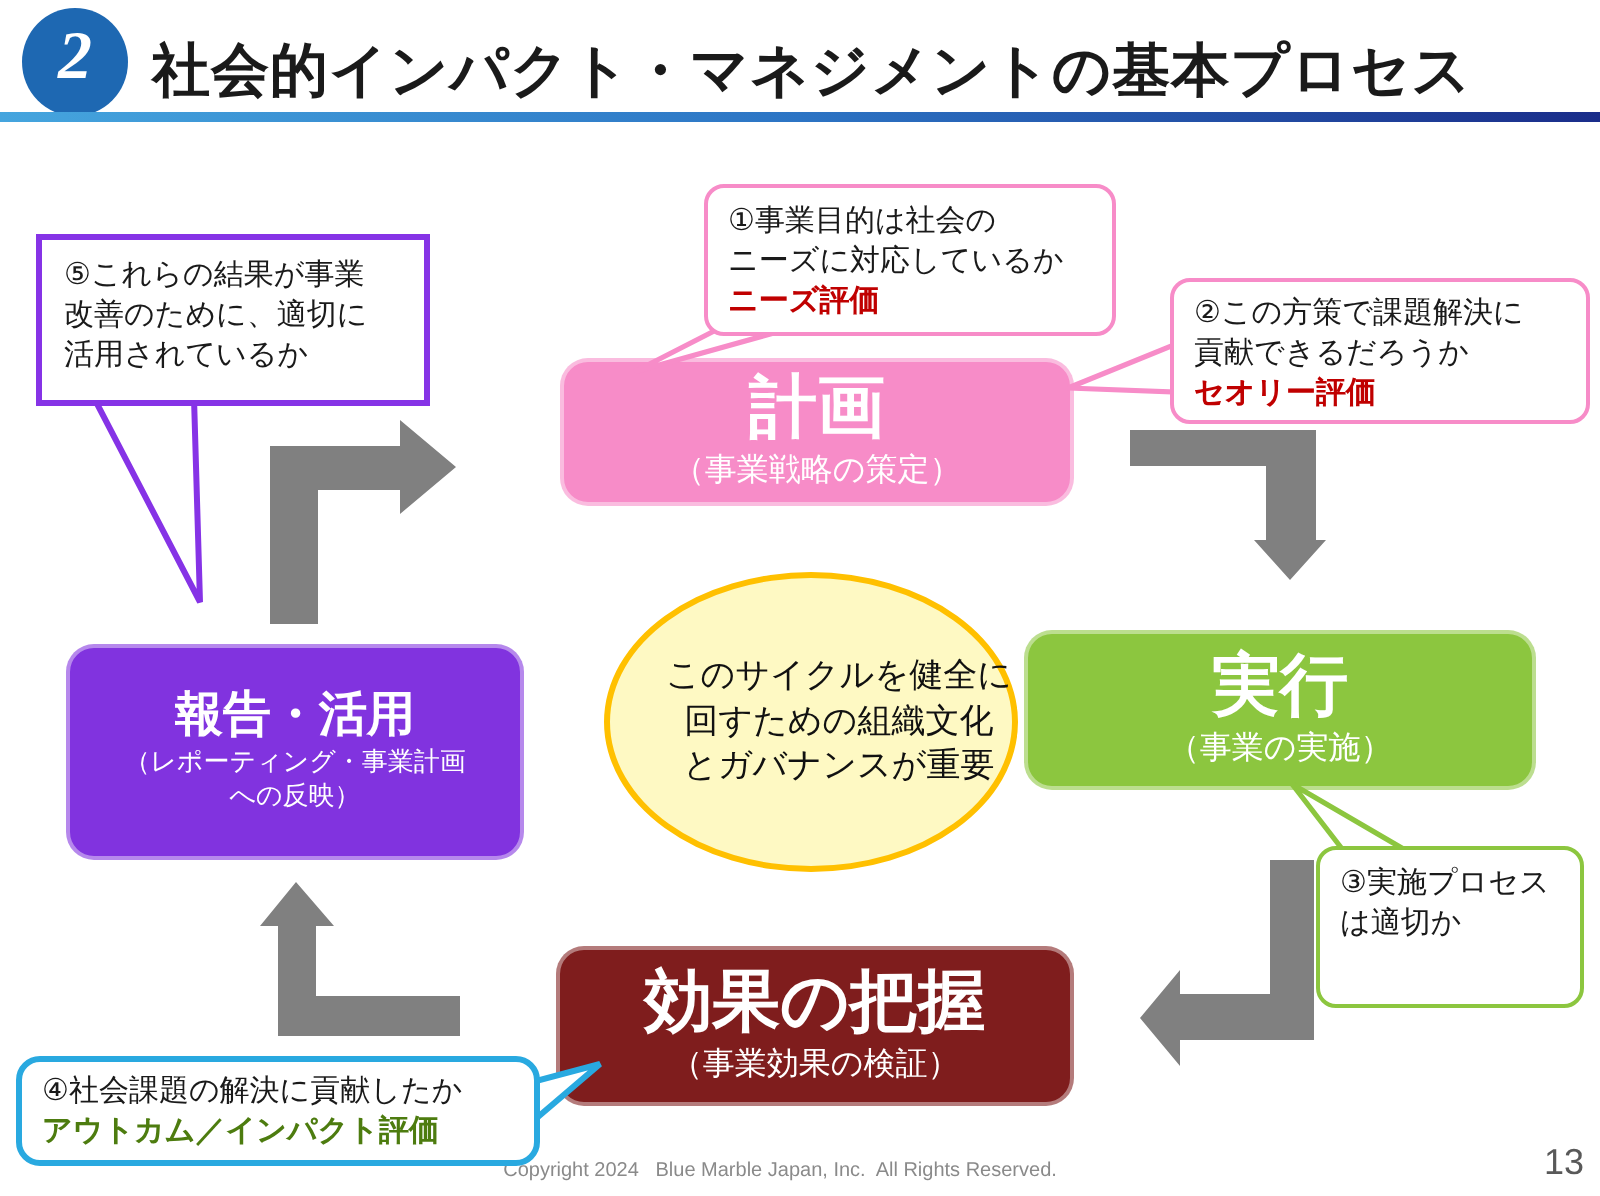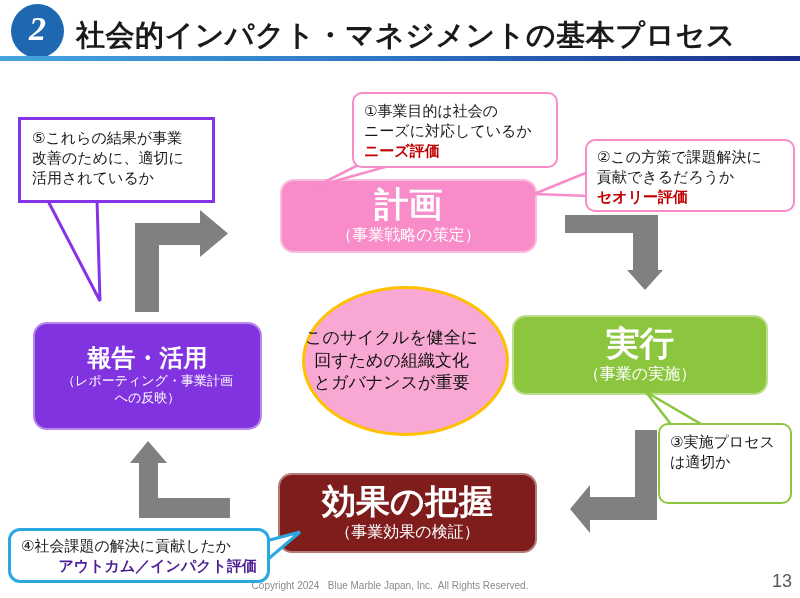--- a/index.html
+++ b/index.html
@@ -24,22 +24,22 @@
   .node-sub   { font-size:16px; margin-top:2px; }
   .node-plan  { left:280px; top:179px; width:257px; height:74px; }
   .node-do    { left:512px; top:315px; width:256px; height:80px; }
   .node-check { left:278px; top:473px; width:259px; height:80px; }
   .node-act   { left:33px;  top:322px; width:229px; height:108px; }
   .node-act .node-title { font-size:24px; }
   .node-act .node-sub   { font-size:13px; line-height:1.3; margin-top:1px; }
 
   
   .center-ellipse { position:absolute; left:302px; top:286px; width:207px; height:150px; border-radius:50%;
-                    border:3px solid #6d28d9; background:#f9a8d4; display:flex; align-items:center;
-                    justify-content:flex-start; text-align:center; font-size:17px; font-weight:500;
+                    border:3px solid #6d28d9; background:#fef9c3; display:flex; align-items:center;
+                    justify-content:flex-end; text-align:center; font-size:17px; font-weight:500;
                     color:#111; line-height:1.35; z-index:1; box-sizing:border-box; }
 
   
   .overlay { position:absolute; left:0; top:0; width:800px; height:598px; z-index:2; pointer-events:none; }
   .tail { fill:#ffffff; stroke-width:2.6; stroke-linejoin:miter; }
   .tail.thick { stroke-width:3; }
 
   
   .callout { position:absolute; background:#fff; border-style:solid; border-width:2.6px; border-radius:10px;
              z-index:3; box-sizing:border-box; color:#1a1a1a; font-size:15px; line-height:1.32; }
@@ -135,21 +135,21 @@
     <div>
       <span>③実施プロセス</span><br>
       <span>は適切か</span>
     </div>
   </div>
 
   <div class="callout c4" style="border-color: rgb(41, 169, 224);">
     <div>
       <span>④社会課題の解決に貢献したか</span>
     </div>
-    <div class="c-em" style="color: #4c1d95; text-align: right;">アウトカム／インパクト評価</div>
+    <div class="c-em" style="color: #4d7c0f;">アウトカム／インパクト評価</div>
   </div>
 
   <div class="callout c5" style="border-color: rgb(134, 51, 230);">
     <div>
       <span>⑤これらの結果が事業</span><br>
       <span>改善のために、適切に</span><br>
       <span>活用されているか</span>
     </div>
   </div>
 

